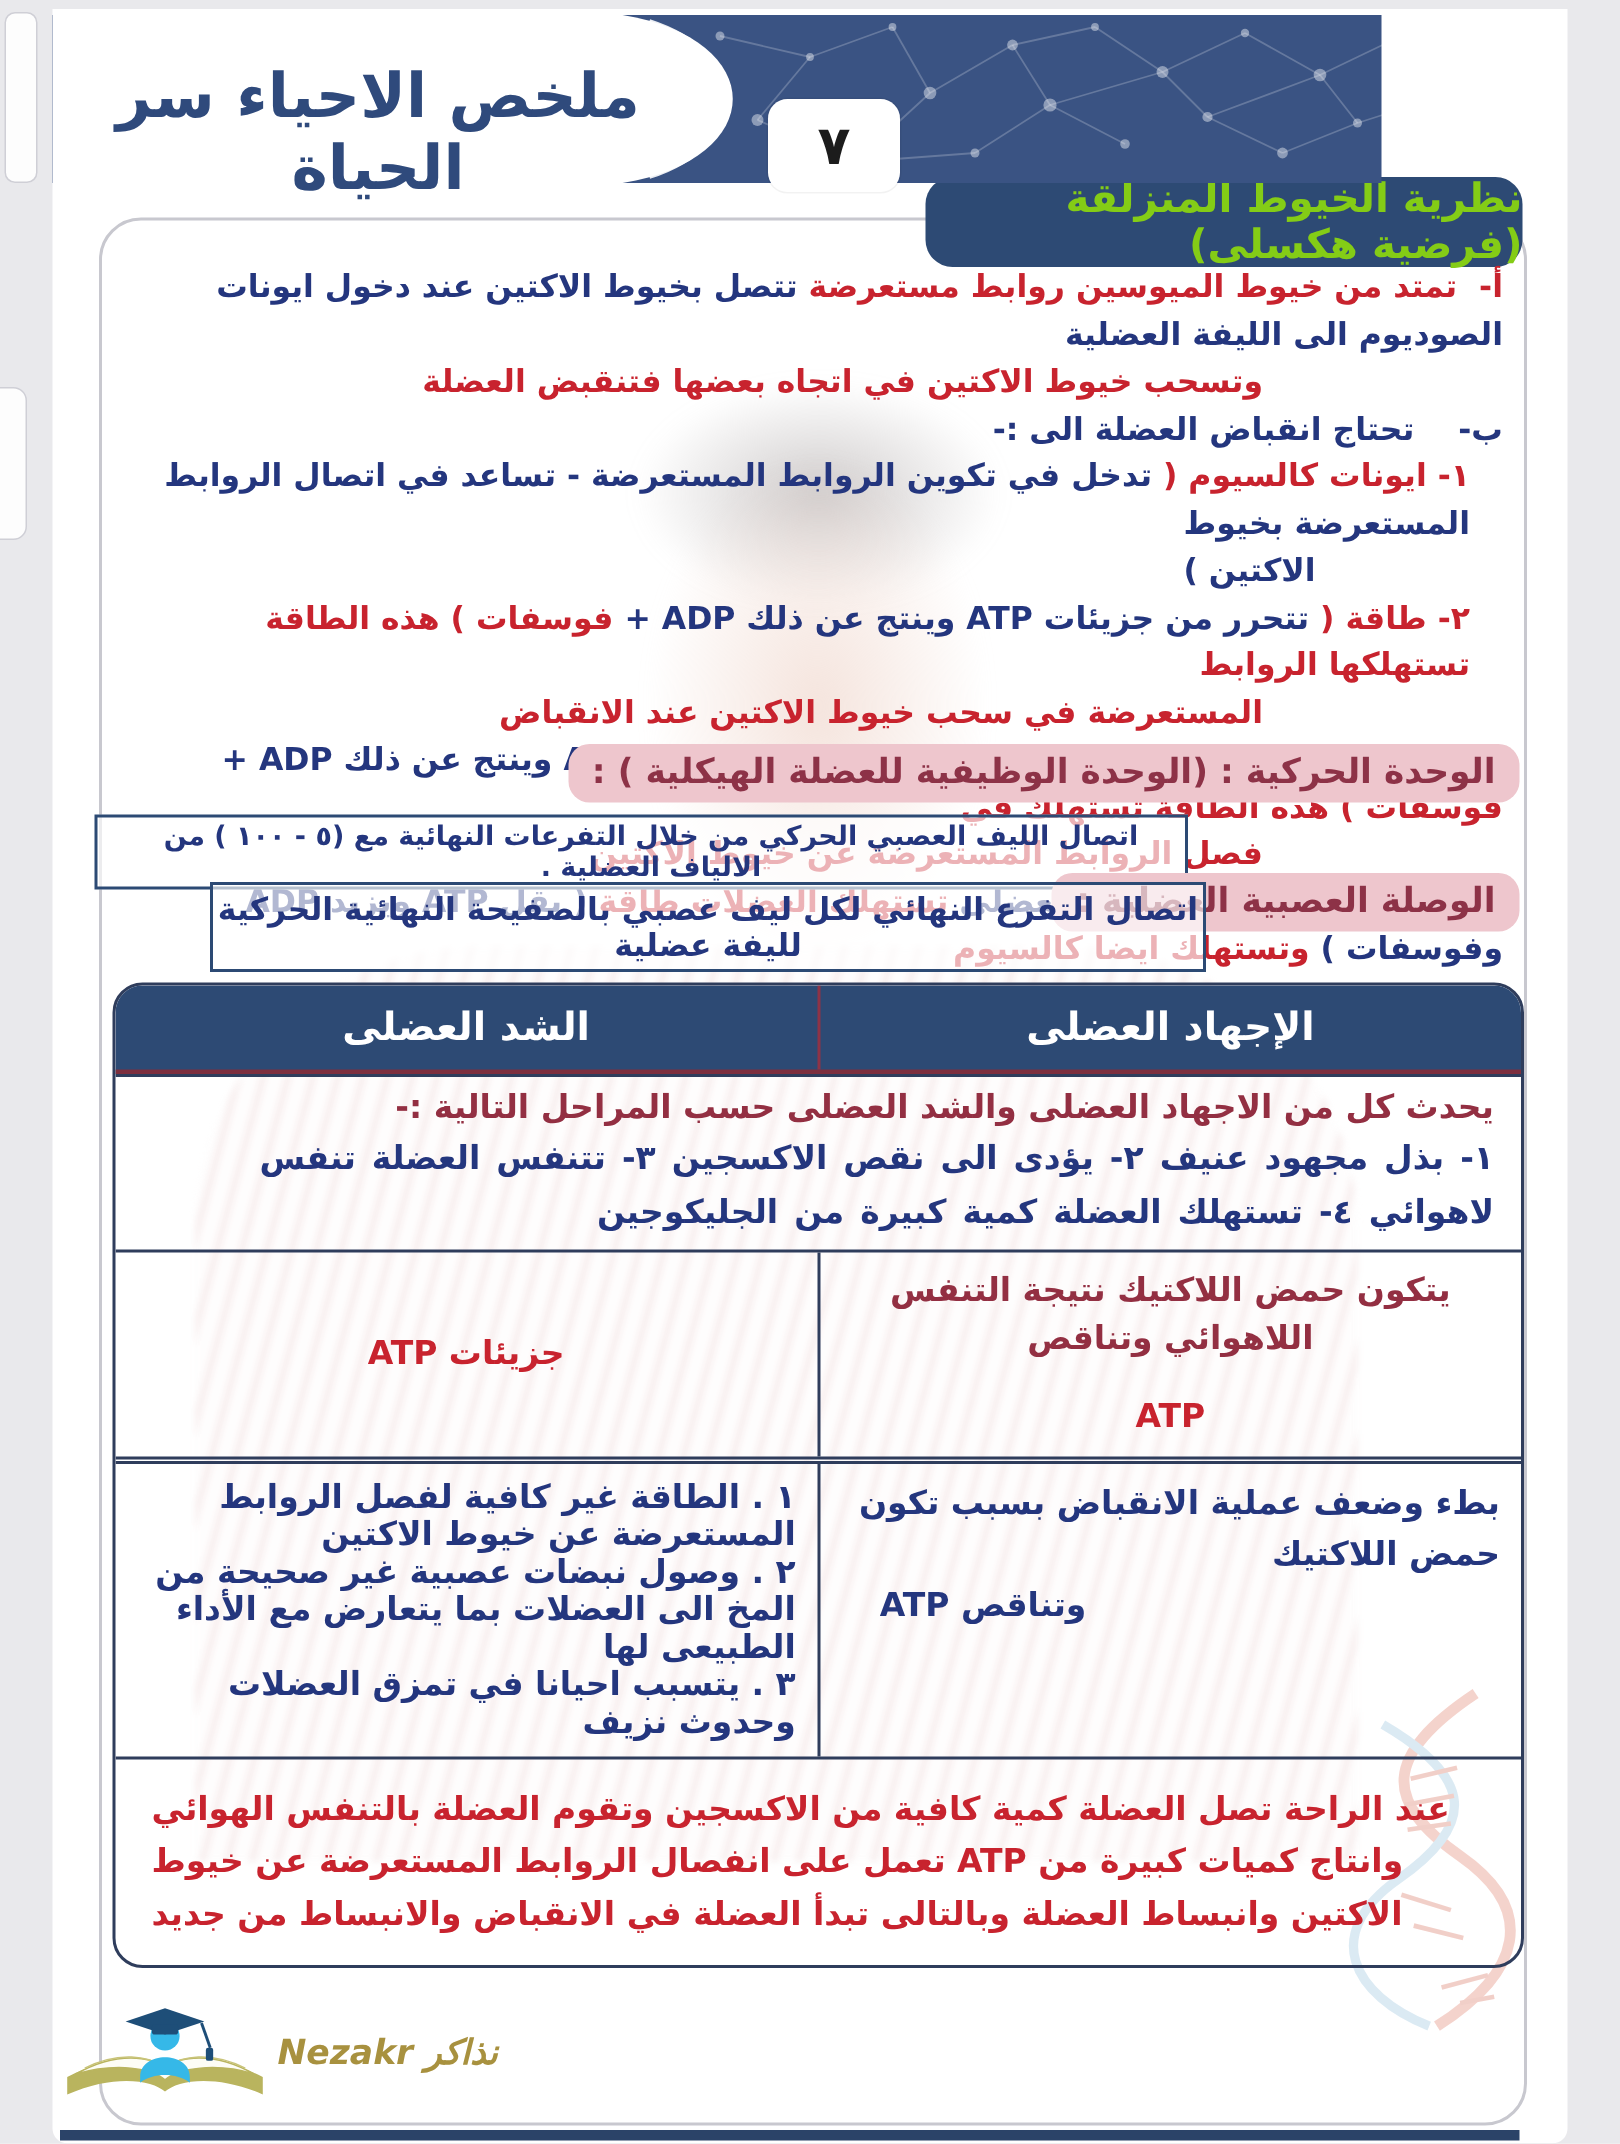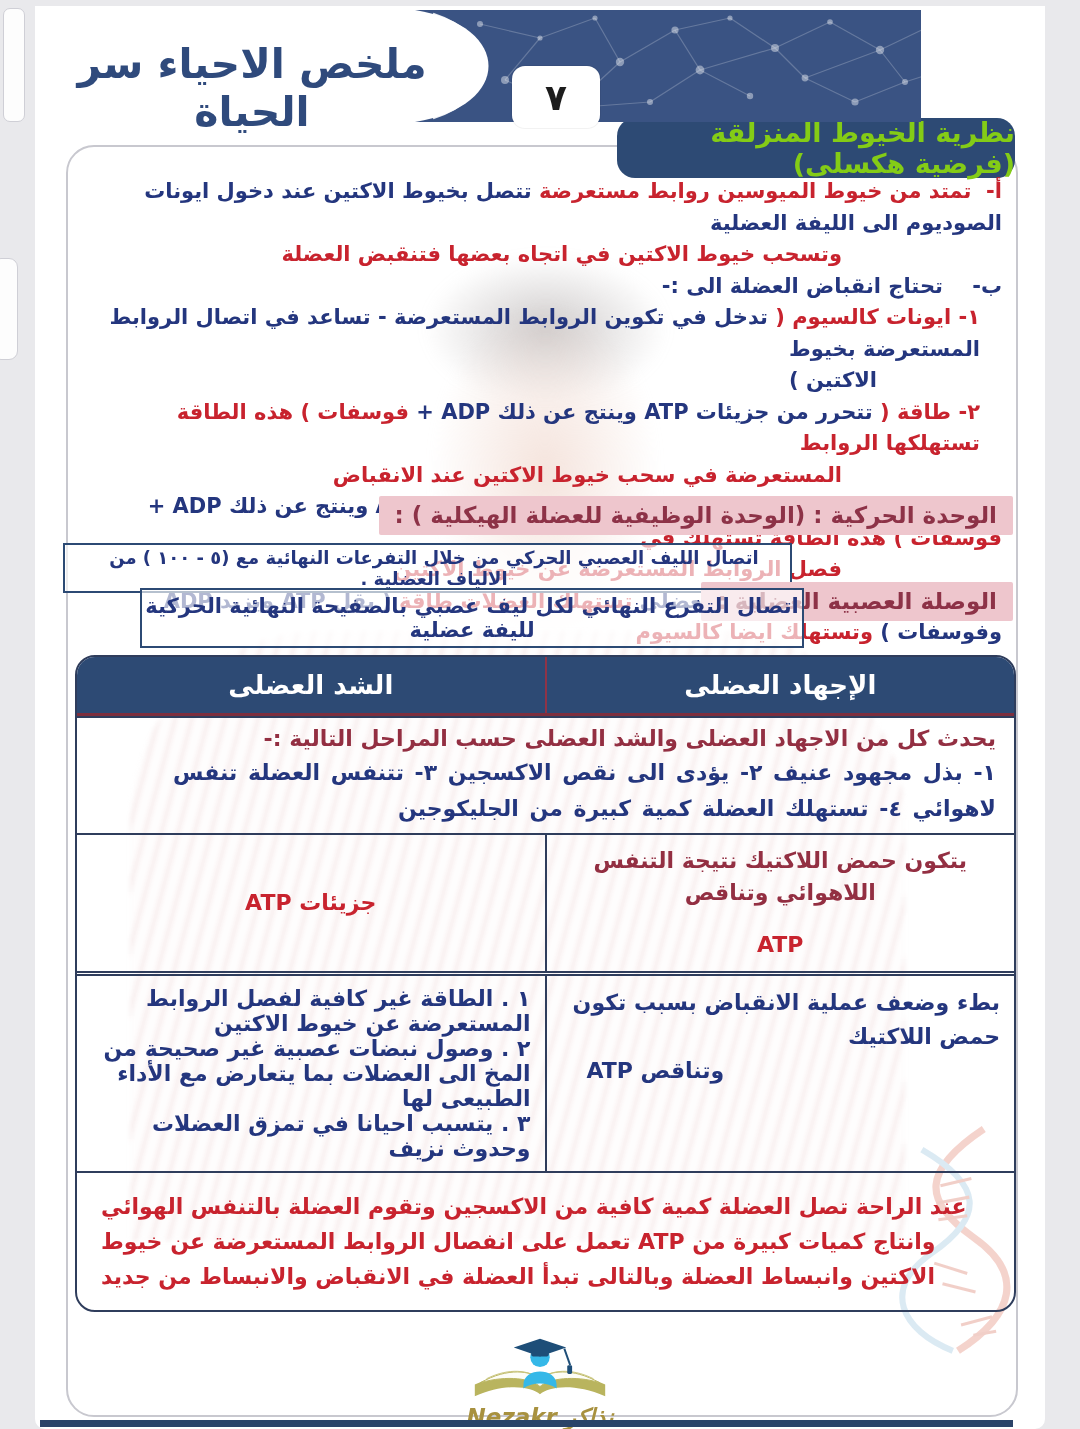--- a/index.html
+++ b/index.html
@@ -48,21 +48,21 @@
   .red{color:#c8232e;}
   .blue{color:#24367e;}
   .maroon{color:#932f42;}
   .ind0{padding-right:0;}
   .ind1{padding-right:22px;}
   .ind2{padding-right:125px;}
   .ind3{padding-right:160px;}
 
   
   .pill{position:absolute;z-index:2;background:#eec6cd;color:#8d3247;font-weight:bold;font-size:23px;
-        border-radius:2px;padding:6px 16px 7px 16px;direction:rtl;white-space:nowrap;}
+        border-radius:14px;padding:6px 16px 7px 16px;direction:rtl;white-space:nowrap;}
   .motor-pill{right:32px;top:490px;}
   .junction-pill{right:32px;top:576px;}
   .defbox{position:absolute;z-index:2;border:2px solid #2c4a74;background:rgba(255,255,255,.65);
           color:#24367e;font-weight:bold;display:flex;align-items:center;justify-content:center;
           direction:rtl;text-align:center;}
   .box1{left:28px;top:537px;width:712px;height:46px;font-size:18px;padding-left:13px;}
   .box2{left:105px;top:582px;width:660px;height:56px;font-size:21px;}
 
   
   .ctable{position:absolute;left:40px;top:649px;width:941px;z-index:2;border:2px solid #2f3d5c;
@@ -80,21 +80,21 @@
   .cright{border-left:2px solid #2f3d5c;}
   .row2{min-height:78px;}
   .row2 .cell{display:flex;flex-direction:column;justify-content:center;text-align:center;line-height:32px;}
   .row3{min-height:155px;border-top:5px double #2f3d5c;}
   .row3 .cright{text-align:right;line-height:34px;}
   .row3 .cright .l2{text-align:left;padding-left:26px;}
   .row4{min-height:104px;padding:16px 24px;display:flex;align-items:center;justify-content:center;
         text-align:left;font-size:22px;font-weight:bold;line-height:35px;}
 
   
-  .footer{position:absolute;left:0;top:1328px;width:1010px;display:flex;flex-direction:column;
+  .footer{position:absolute;left:0;top:1328px;width:1010px;display:flex;flex-direction:row;
           align-items:center;z-index:2;}
   .brand{direction:rtl;font-size:23px;font-weight:bold;color:#a8913f;font-style:italic;margin-top:-2px;}
   .bottom-bar{position:absolute;left:5px;top:1414px;width:973px;height:7px;background:#2b4368;z-index:3;}
 </style>
 </head>
 <body>
 
 <div id="app">
   <div class="hint hint1"></div>
   <div class="hint hint2"></div>

